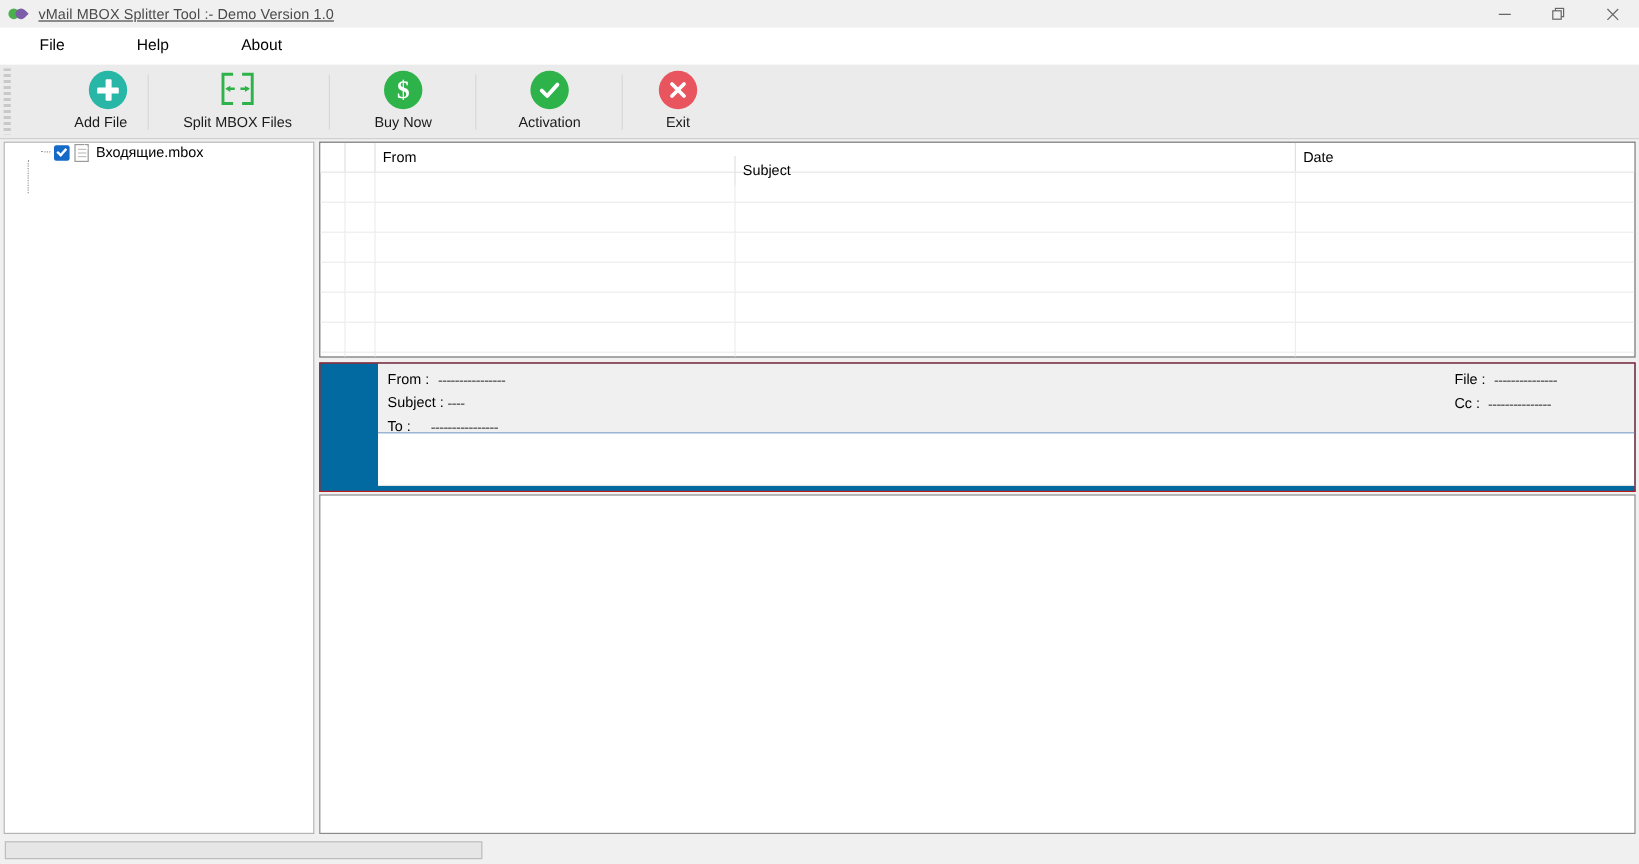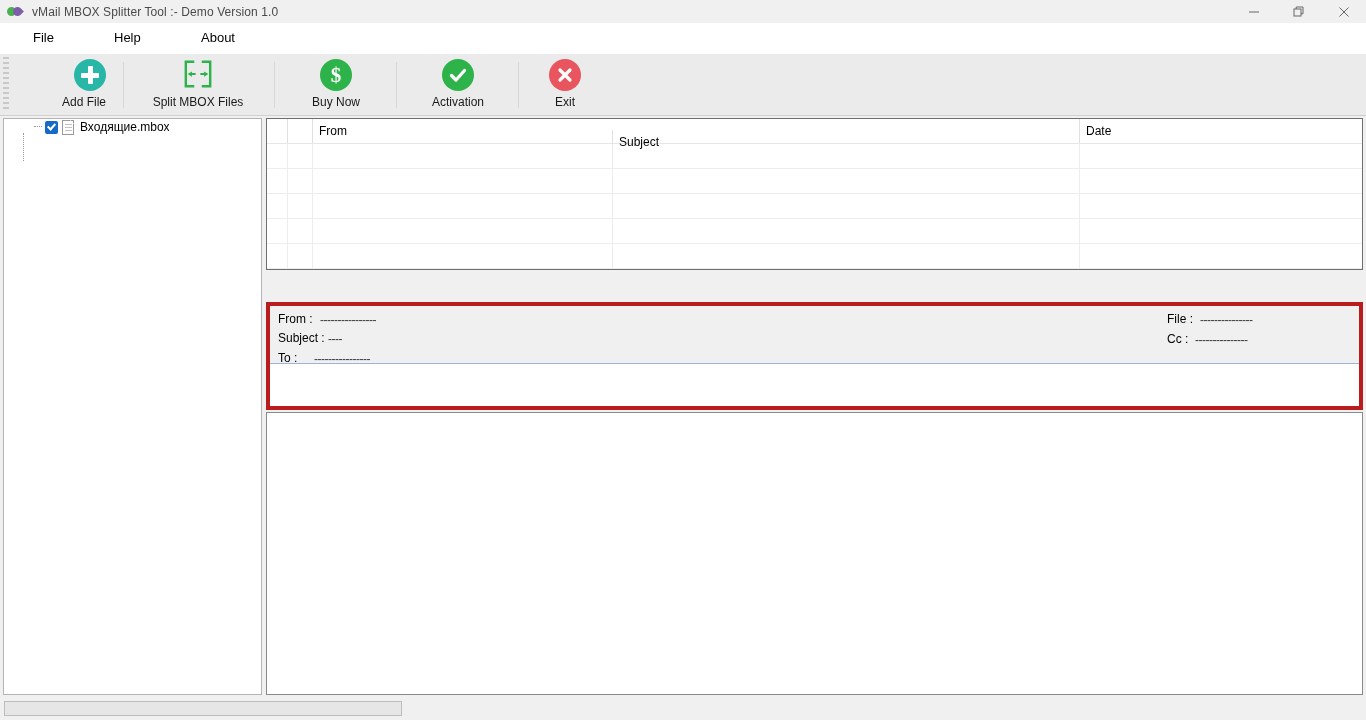--- a/index.html
+++ b/index.html
@@ -48,20 +48,21 @@
     left: 6px; top: 3px;
     background: #7c5ea8;
     transform: rotate(-45deg);
   }
   .title-text {
     margin-left: 9px;
     font-size: 12px;
     color: #4a4a4a;
     letter-spacing: 0.1px;
     white-space: nowrap;
+    text-decoration: underline;
   }
   .win-controls {
     position: absolute;
     right: 0; top: 0;
     height: 23px;
     display: flex;
   }
   .win-btn {
     width: 45px; height: 23px;
     display: flex;
@@ -296,21 +297,21 @@
     position: absolute;
     left: 19px; top: 14px;
     width: 1px; height: 28px;
     border-left: 1px dotted #9a9a9a;
   }
 
   
   .grid-panel {
     position: absolute;
     left: 266px; top: 118px;
-    width: 1097px; height: 152px;
+    width: 1097px; height: 180px;
     background: #ffffff;
     border: 1px solid #6f6f6f;
     box-sizing: border-box;
     overflow: hidden;
   }
   .grid-header {
     position: relative;
     height: 24px;
     background: #ffffff;
     border-bottom: 1px solid #e6e6e6;
@@ -340,23 +341,24 @@
     top: 0; bottom: 0;
     width: 1px;
     background: #ededed;
   }
 
   .detail-panel {
     position: absolute;
     left: 266px; top: 302px;
     width: 1097px; height: 108px;
     background: #0369a1;
-    border: 4px solid #b91c1c;
+    border: 1px solid #b91c1c;
     box-sizing: border-box;
     overflow: hidden;
+    padding-left: 48px;
   }
   .detail-head {
     position: relative;
     height: 57px;
     background: #f0f0f0;
     border-bottom: 1px solid #9fb4d4;
   }
   .dl {
     position: absolute;
     font-size: 12px;

